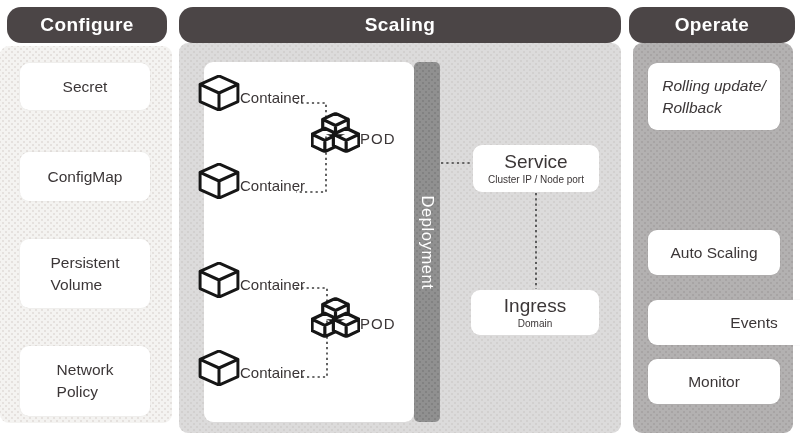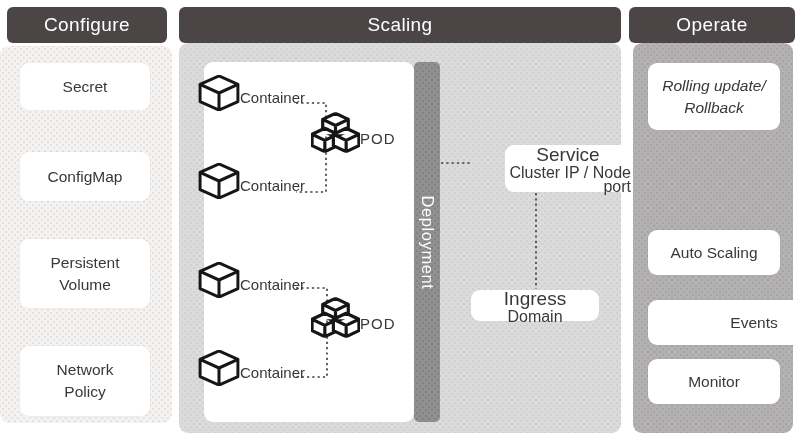--- a/index.html
+++ b/index.html
@@ -1,22 +1,22 @@
 <!DOCTYPE html>
 <html><head>
 <meta charset="utf-8">
 <style>
   html,body{margin:0;padding:0;background:#ffffff;font-family:"Liberation Sans",sans-serif;}
   .stage{position:relative;width:800px;height:439px;background:#ffffff;overflow:hidden;
          -webkit-font-smoothing:antialiased;}
 
   
-  .hdr{position:absolute;top:7px;height:36px;background:#4b4546;border-radius:6px;
+  .hdr{position:absolute;top:7px;height:36px;background:#4b4546;border-radius:14px;
        display:flex;align-items:center;justify-content:center;color:#ffffff;
-       font-size:19px;letter-spacing:.4px;}
+       font-size:19px;letter-spacing:.4px;font-weight:bold;}
   .hdr-configure{left:7px;width:160px;}
   .hdr-deploy{left:179px;width:442px;}
   .hdr-operate{left:629px;width:166px;}
 
   
   .body{position:absolute;border-radius:9px;}
   .body-configure{left:0;top:46px;width:172px;height:377px;background-color:#f4f3f1;
     background-image:radial-gradient(circle,#e5e1de 0.9px,transparent 1px),
                      radial-gradient(circle,#e5e1de 0.9px,transparent 1px);
     background-size:6px 6px;background-position:0 0,3px 3px;}
@@ -27,21 +27,21 @@
   .body-operate{left:633px;top:43px;width:160px;height:390px;background-color:#b3b1b1;
     background-image:radial-gradient(circle,#a7a4a4 0.9px,transparent 1px),
                      radial-gradient(circle,#a7a4a4 0.9px,transparent 1px);
     background-size:6px 6px;background-position:0 0,3px 3px;}
 
   
   .card{position:absolute;background:#ffffff;border-radius:9px;
         display:flex;align-items:center;justify-content:center;
         color:#3b3637;font-size:15.5px;line-height:22px;
         box-shadow:0 0 0 1px rgba(0,0,0,0.02);}
-  .card-label{white-space:pre-line;text-align:center;}
+  .card-label{white-space:pre-line;text-align:left;}
 
   
   .cfg-0{left:20px;top:17px;width:130px;height:47px;}
   .cfg-1{left:20px;top:106px;width:130px;height:49px;}
   .cfg-2{left:20px;top:193px;width:130px;height:69px;}
   .cfg-3{left:20px;top:300px;width:130px;height:70px;}
 
   
   .op-0{left:15px;top:20px;width:132px;height:67px;font-style:italic;}
   .op-1{left:15px;top:114px;width:132px;height:47px;}
@@ -70,24 +70,24 @@
   .cont-3{left:19px;top:307px;}
   .pod-0{left:132px;top:69px;}
   .pod-1{left:132px;top:254px;}
   .pod-unit .u-label{margin-top:11px;letter-spacing:1px;}
 
   .overlay{position:absolute;left:0;top:0;width:442px;height:390px;pointer-events:none;}
 
   .svc-box{position:absolute;background:#ffffff;border-radius:9px;
            display:flex;flex-direction:column;align-items:center;justify-content:center;
            color:#3b3637;}
-  .service-box{left:294px;top:102px;width:126px;height:47px;margin-left:32px;}
-  .ingress-box{left:292px;top:247px;width:128px;height:31px;}
+  .service-box{left:294px;top:102px;width:126px;height:47px;}
+  .ingress-box{left:292px;top:247px;width:128px;height:45px;}
   .svc-title{font-size:19px;line-height:21px;}
-  .svc-sub{font-size:16px;line-height:14px;margin-top:1px;text-align:right;}
+  .svc-sub{font-size:10px;line-height:14px;margin-top:1px;text-align:right;}
 
   .cube-icon{display:block;}
   .defs-svg{position:absolute;width:0;height:0;overflow:hidden;}
 </style>
 </head>
 <body>
 
 <svg class="defs-svg" aria-hidden="true">
   <defs>
     <path id="cube-path" d="M22 1 L42 10 L42 28 L22 37 L2 28 L2 10 Z M2 10 L22 19 L42 10 M22 19 L22 37" fill="#ffffff" stroke="#161616" stroke-width="3.2" stroke-linejoin="round" stroke-linecap="round"></path>

